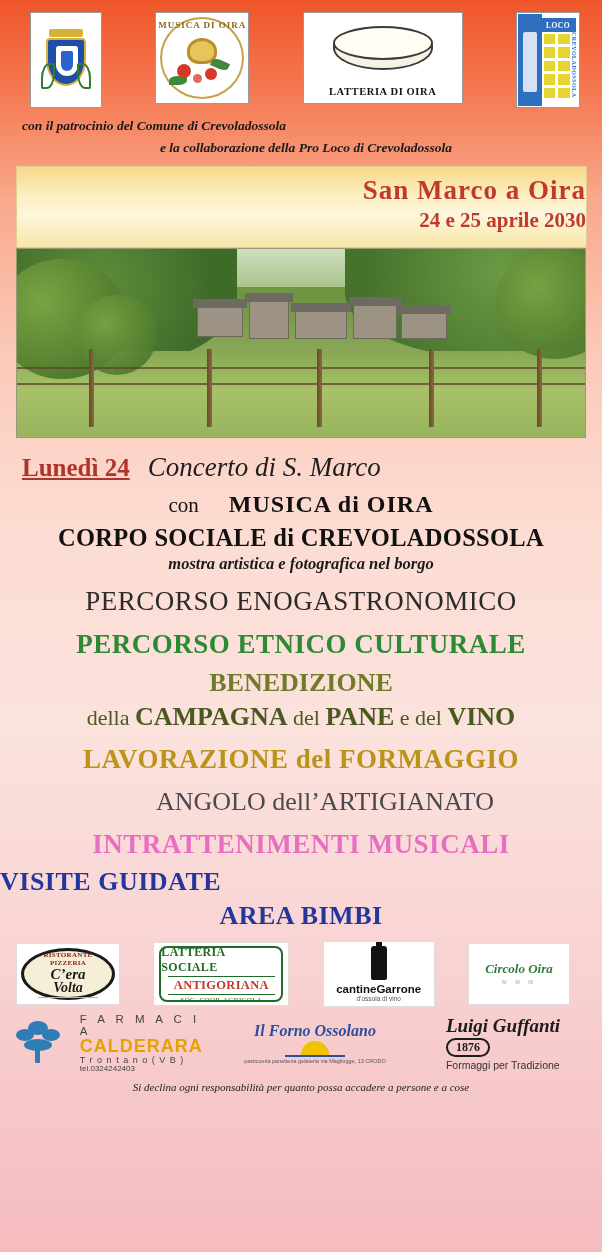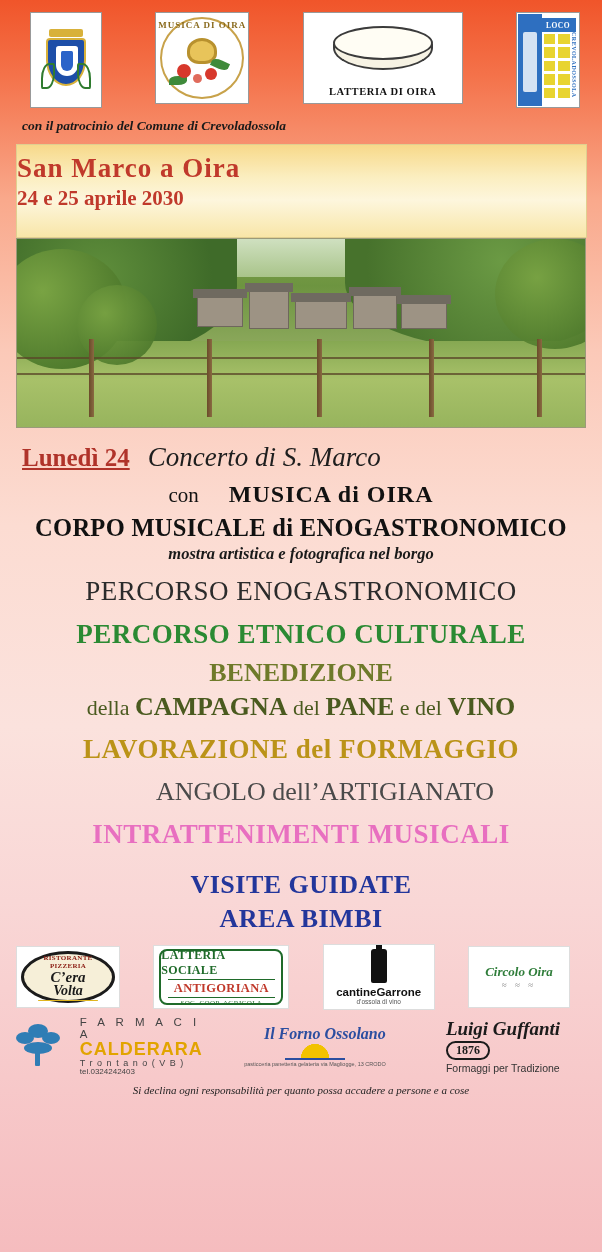--- a/index.html
+++ b/index.html
@@ -133,22 +133,22 @@
     font-size:13.5px;
   }
   .patronage-1 { margin:10px 0 0 22px; }
   .patronage-2 { margin:6px 0 0 160px; }
 
   
   .title-band {
     margin:10px 15px 0 16px;
     background: linear-gradient(to bottom, #f7d98a 0%, #fbeec0 35%, #fdf6dd 60%, #f8e6a8 100%);
     border:1px solid #e0cf90;
-    text-align:left;
-    padding:8px 0 26px 0;
+    text-align:right;
+    padding:8px 0 14px 0;
   }
   .title-main {
     font-family:"Liberation Serif", serif;
     font-weight:bold; font-size:27px; color:#c0392b; letter-spacing:1px;
   }
   .title-sub {
     font-family:"Liberation Serif", serif;
     font-weight:bold; font-size:21px; color:#c0392b; margin-top:2px;
   }
 
@@ -260,21 +260,21 @@
   .l-artigianato {
     text-align:center; margin-top:12px;
     font-family:"Liberation Serif", serif; font-size:26px; color:#4a4a4a;padding-left:48px;
   }
   .l-intrattenimenti {
     text-align:center; margin-top:12px;
     font-family:"Liberation Serif", serif; font-size:27px; font-weight:bold;
     color:#e86fc0; letter-spacing:.5px;
   }
   .l-visite {
-    text-align:center; margin-top:20px;
+    margin-top:7px;
     font-family:"Liberation Serif", serif; font-size:26px; font-weight:bold;
     color:#23369b; letter-spacing:.5px;
   }
   .l-bimbi {
     text-align:center; margin-top:4px;
     font-family:"Liberation Serif", serif; font-size:26px; font-weight:bold;
     color:#23369b; letter-spacing:.5px;
   }
 
   
@@ -319,21 +319,21 @@
   .sp-farmacia { width:198px; height:58px; background:transparent; border:none; }
   .farm-wrap{display:flex;align-items:center;gap:20px;}
   .farm-tree{width:48px;height:44px;position:relative;}
   .farm-tree i{position:absolute;background:#2f7db5;border-radius:50%;}
   .farm-txt{line-height:1.05;}
   .farm-t1{font-family:"Liberation Sans",sans-serif;font-size:11.5px;letter-spacing:4px;color:#444;}
   .farm-t2{font-family:"Liberation Sans",sans-serif;font-size:18px;font-weight:bold;letter-spacing:1px;color:#e2a400;}
   .farm-t3{font-family:"Liberation Sans",sans-serif;font-size:9px;letter-spacing:1px;color:#444;}
   .farm-t4{font-family:"Liberation Sans",sans-serif;font-size:8px;color:#444;}
 
-  .sp-forno { width:150px; height:58px; background:transparent; border:none; text-align:right; }
+  .sp-forno { width:150px; height:58px; background:transparent; border:none; text-align:center; }
   .forno-t{font-family:"Liberation Serif",serif;font-style:italic;font-weight:bold;font-size:16px;color:#2b4ea0;}
   .forno-sun{width:60px;height:16px;margin:1px auto;background:
      radial-gradient(circle at 50% 100%, #f2c200 0 42%, transparent 43%);
      border-bottom:2px solid #2b4ea0;}
   .forno-s{font-family:"Liberation Sans",sans-serif;font-size:5.5px;color:#555;}
 
   .sp-guffanti { width:170px; height:60px; background:transparent; border:none; }
   .guf-t1{font-family:"Liberation Serif",serif;font-style:italic;font-weight:bold;font-size:19px;color:#1b1b1b;}
   .guf-y{display:inline-block;border:2px solid #1b1b1b;border-radius:10px;padding:0 8px;font-family:"Liberation Serif",serif;font-weight:bold;font-size:12px;color:#1b1b1b;}
   .guf-t2{font-family:"Liberation Sans",sans-serif;font-size:10.5px;color:#333;margin-top:2px;}
@@ -395,20 +395,21 @@
             <i></i>
             <i></i>
             <i></i>
           </div>
         <div class="pl-side-text">CREVOLADOSSOLA</div>
       </div>
     </div>
   </div>
 
   <div class="patronage patronage-1">con il patrocinio del Comune di Crevoladossola</div>
+  <div class="patronage patronage-2">e la collaborazione della Pro Loco di Crevoladossola</div>
 
   <div class="title-band">
     <div class="title-main">San  Marco  a  Oira</div>
     <div class="title-sub">24 e 25  aprile 2030</div>
   </div>
 
   <div class="photo">
     <div class="sky"></div>
     <div class="hill-left"></div>
     <div class="hill-right"></div>
@@ -439,21 +440,21 @@
 
   <div class="row-lunedi">
     <div class="day">Lunedì 24</div>
     <div class="concerto">Concerto di S. Marco</div>
   </div>
   <div class="line-con">
     <span class="small">con</span>
     &nbsp;&nbsp;&nbsp;
     <span class="mus">MUSICA  di  OIRA</span>
   </div>
-  <div class="line-corpo">CORPO MUSICALE di ENOGASTRONOMICO</div>
+  <div class="line-corpo">CORPO SOCIALE di CREVOLADOSSOLA</div>
 
   <div class="mostra">mostra artistica e fotografica nel borgo</div>
 
   <div class="l-enog">PERCORSO ENOGASTRONOMICO</div>
   <div class="l-etnico">PERCORSO  ETNICO  CULTURALE</div>
   <div class="l-benedizione">BENEDIZIONE</div>
   <div class="l-campagna">
     <span>della </span><b>CAMPAGNA</b><span> del </span><b>PANE</b><span> e del </span><b>VINO</b>
   </div>
   <div class="l-formaggio">LAVORAZIONE  del FORMAGGIO</div>

